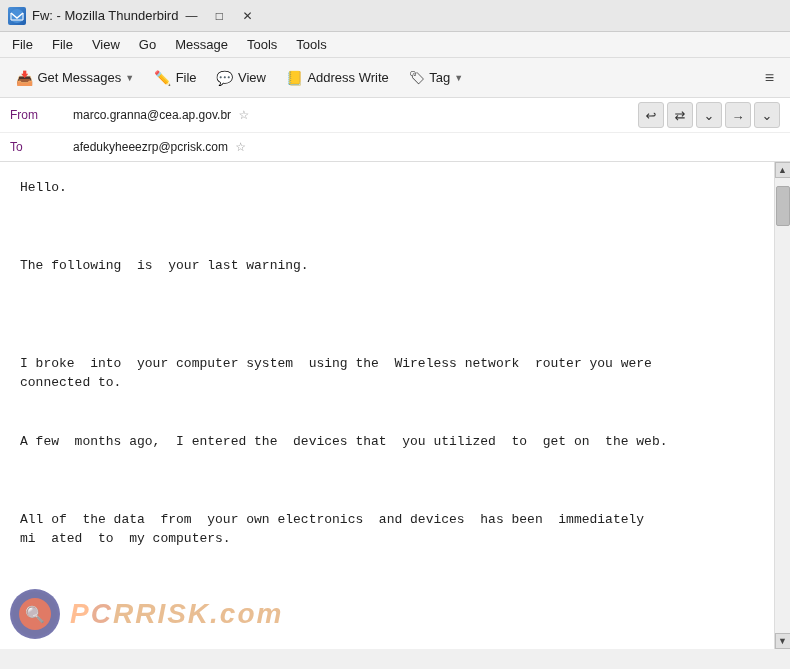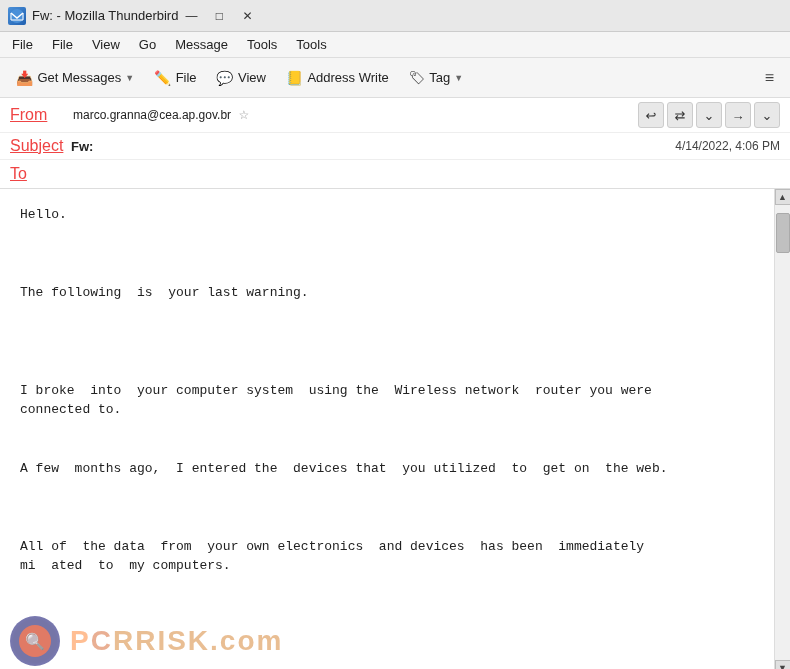--- a/index.html
+++ b/index.html
@@ -126,25 +126,24 @@
     }
     .email-header-row {
       display: flex;
       align-items: center;
       padding: 4px 10px;
       min-height: 28px;
       border-bottom: 1px solid #eee;
     }
     .email-header-row:last-child { border-bottom: none; }
     .email-label {
-      color: #ef4444;
-      font-size: 16px;
+      color: #701a75;
+      font-size: 12px;
       width: 55px;
       flex-shrink: 0;
-      text-decoration: underline;
     }
     .email-value {
       color: #222;
       font-size: 12px;
       flex: 1;
       padding-left: 8px;
     }
     .email-subject-row {
       display: flex;
       align-items: center;
@@ -280,20 +279,21 @@
       display: flex;
       align-items: center;
       justify-content: center;
       color: white;
       font-size: 16px;
     }
     .watermark-text {
       font-size: 28px;
       font-weight: bold;
       color: #cc6600;
+      font-style: italic;
       opacity: 0.7;
       letter-spacing: 2px;
     }
   </style>
 </head>
 <body>
 
 <div class="title-bar">
   <div class="title-bar-left">
     <div class="title-bar-icon">
@@ -359,30 +359,27 @@
     </span>
     <div class="email-nav-buttons">
       <button class="nav-btn">↩</button>
       <button class="nav-btn">⇄</button>
       <button class="nav-btn">⌄</button>
       <button class="nav-btn">→</button>
       <button class="nav-btn">⌄</button>
     </div>
   </div>
 
-  <div class="email-subject-row">
-    <div style="display:flex;align-items:center;gap:6px;">
-      <span class="email-label">Subject</span>
-      <span class="email-subject">Fw:</span>
-    </div>
-    <span class="email-date">4/14/2022, 4:06 PM</span>
-  </div>
 
   <div class="email-header-row">
     <span class="email-label">To</span>
+    <span class="email-value">
+      <span>afedukyheeezrp@pcrisk.com</span>
+      <span class="star-icon">☆</span>
+    </span>
   </div>
 </div>
 
 <div class="email-body-container">
   <div class="email-body">Hello.
 
 
 
 The following  is  your last warning.
 

